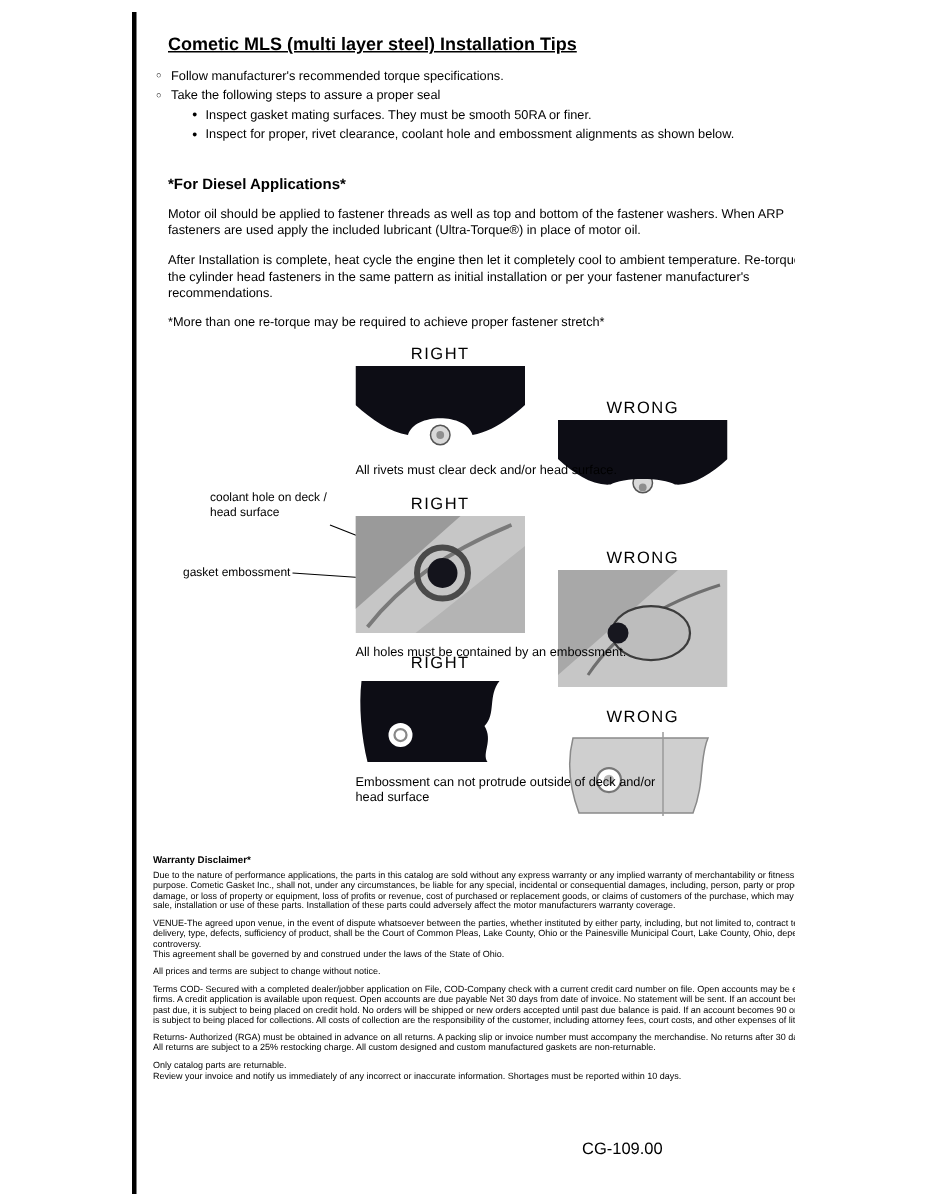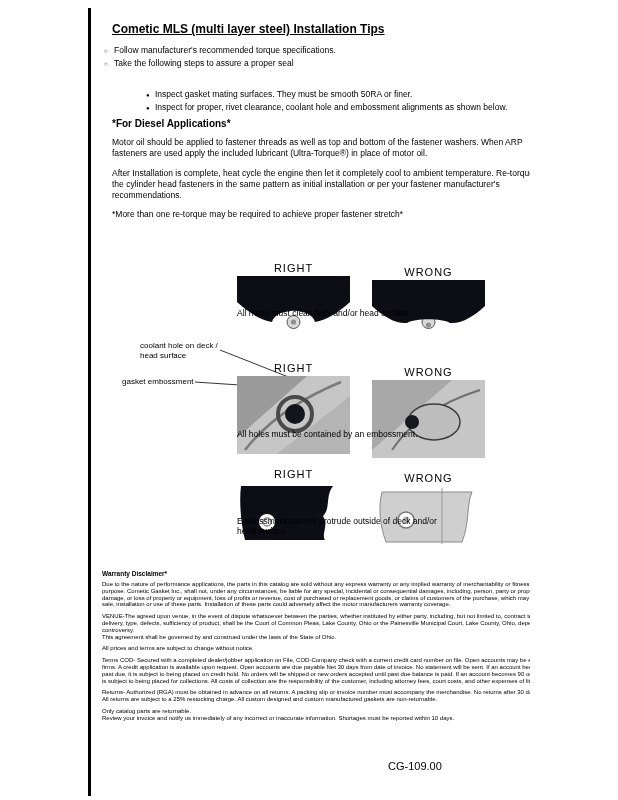--- a/index.html
+++ b/index.html
@@ -7,46 +7,46 @@
     position:relative; width:530px; height:800px; background:#fff;
     font-family:"Liberation Sans", sans-serif; color:#000; overflow:hidden;
   }
   .left-border { position:absolute; left:88px; top:8px; width:3px; height:788px; background:#000; }
 
   .title { position:absolute; left:112px; top:22px; font-size:12px; font-weight:bold; text-decoration:underline; white-space:nowrap; }
 
   .tips { position:absolute; left:104px; top:44px; width:470px; margin:0; padding:0; list-style:none; font-size:8.5px; line-height:13px; }
   .tips > li { position:relative; padding-left:10px; }
   .tips > li::before { content:"○"; position:absolute; left:0; top:1px; font-size:6px; }
-  .subtips { margin:18px; padding:0 0 0 14px; list-style:none; }
+  .subtips { margin:0; padding:0 0 0 14px; list-style:none; }
   .subtips > li { position:relative; padding-left:9px; }
   .subtips > li::before { content:"●"; position:absolute; left:0; top:1px; font-size:6px; }
 
   .diesel-heading { position:absolute; left:112px; top:118px; font-size:10px; font-weight:bold; }
   .para { position:absolute; left:112px; width:432px; font-size:8.5px; line-height:11px; margin:0; }
   .p1 { top:137px; }
   .p2 { top:168px; }
   .note { position:absolute; left:112px; top:209px; font-size:8.5px; }
 
   .dg-header { position:absolute; width:113px; text-align:center; font-size:11px; letter-spacing:1px; }
   .dg-img { position:absolute; width:113px; }
   .dg-img svg { display:block; width:113px; }
   .caption { position:absolute; left:237px; font-size:8.5px; line-height:10px; }
 
   .hdr-r1 { top:230px; } .hdr-r2 { top:330px; } .hdr-r3 { top:436px; }
-  .col-l { left:237px;margin-top:32px; } .col-r { left:372px;margin-top:36px; }
+  .col-l { left:237px; } .col-r { left:372px;margin-top:36px; }
   .img-r1 { top:244px; height:58px; }
   .img-r2 { top:344px; height:78px; }
   .img-r3 { top:450px; height:60px; }
   .cap1 { top:308px; }
   .cap2 { top:429px; }
   .cap3 { top:516px; width:200px; }
 
   .lbl { position:absolute; font-size:8px; line-height:9.5px; }
-  .lbl-coolant { left:140px; top:341px; width:84px; }
+  .lbl-coolant { left:140px; top:327px; width:84px; }
   .lbl-emboss { left:122px; top:377px; width:90px; }
   .leader-lines { position:absolute; left:192px; top:344px; pointer-events:none; }
 
   .warranty { position:absolute; left:102px; top:570px; width:492px; }
   .w-heading { font-size:6.5px; font-weight:bold; margin:0 0 4px 0; }
   .warranty p { font-size:6px; line-height:6.8px; margin:0 0 5px 0; }
   .warranty p.tight { margin-bottom:0; }
 
   .footer { position:absolute; left:388px; top:760px; font-size:11px; }
 </style>

